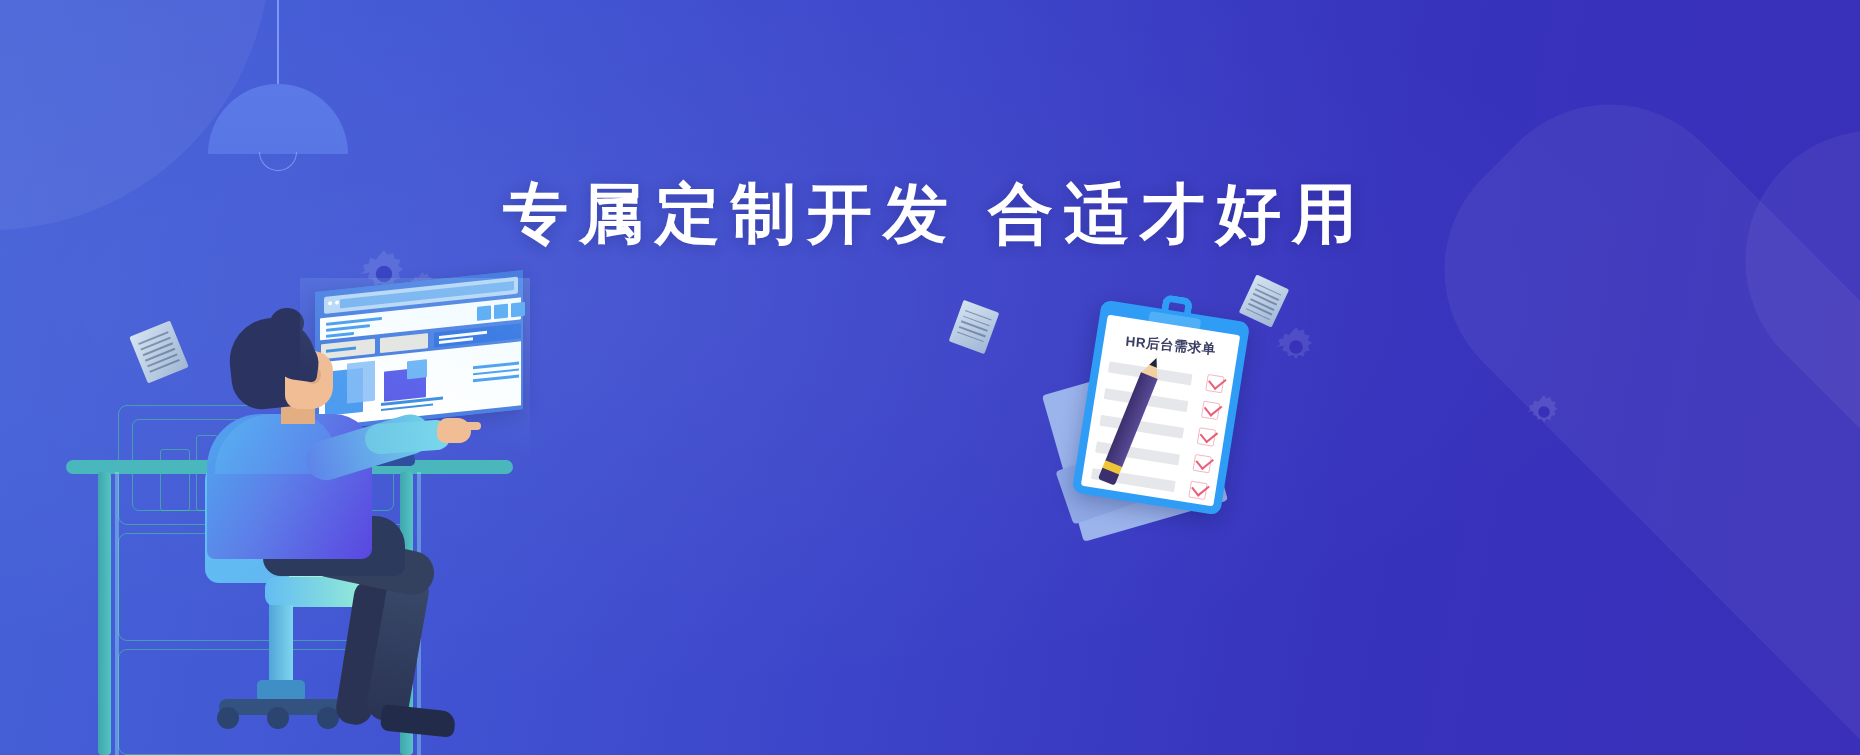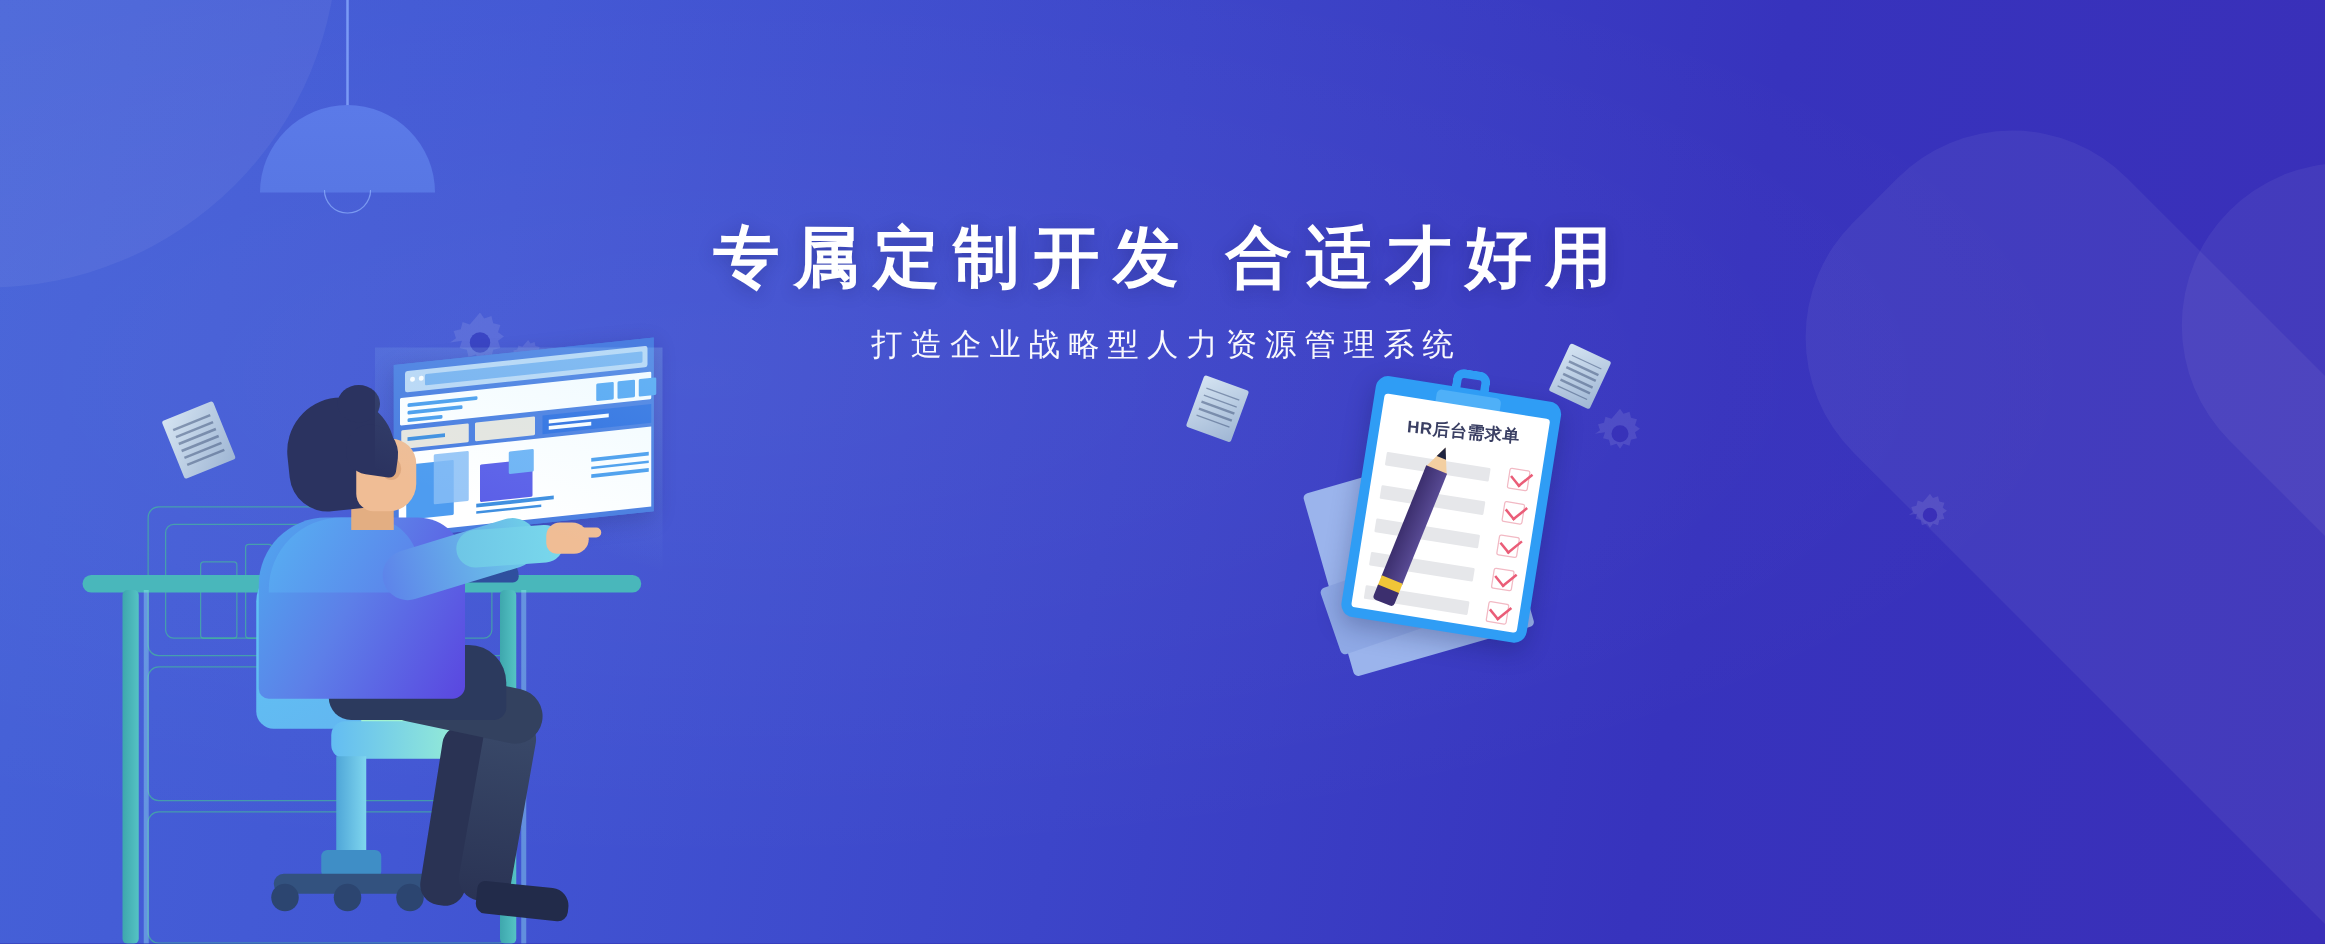--- a/index.html
+++ b/index.html
@@ -53,21 +53,21 @@
     position:absolute; left:50%; top:152px; width:38px; height:19px;
     transform:translateX(-50%);
     border:1.5px solid rgba(150,185,255,.65);
     border-top:none; border-radius:0 0 19px 19px;
   }
 
   
   .copy { position:absolute; left:0; right:0; top:176px; text-align:center; z-index:40; }
   .headline {
     color:#ffffff;
-    font-size:53px;
+    font-size:65px;
     font-weight:bold;
     letter-spacing:11px;
     line-height:1.18;
     text-indent:11px;
     text-shadow:0 2px 14px rgba(20,20,80,.28);
   }
   .subhead {
     margin-top:20px;
     color:#ffffff;
     font-size:25px;
@@ -584,16 +584,15 @@
   <div class="pencil">
     <div class="tip"></div>
       <div class="lead"></div>
     <div class="body"></div>
       <div class="ferrule"></div>
       <div class="eraser"></div>
   </div>
 
   <div class="copy">
     <div class="headline">专属定制开发 合适才好用</div>
-    <div class="subhead">打造企业战略型人力资源管理系统</div>
   </div>
 
 </div>
 
 </body></html>

